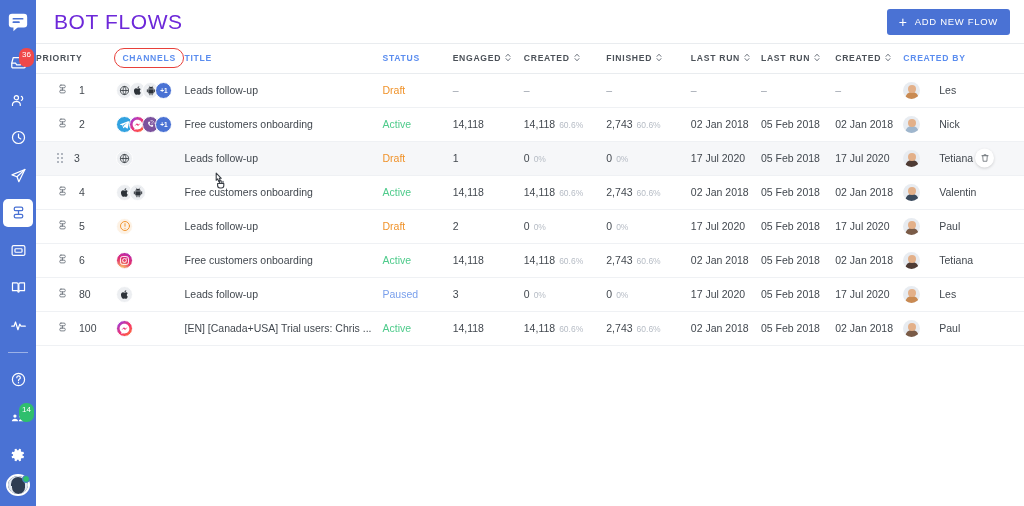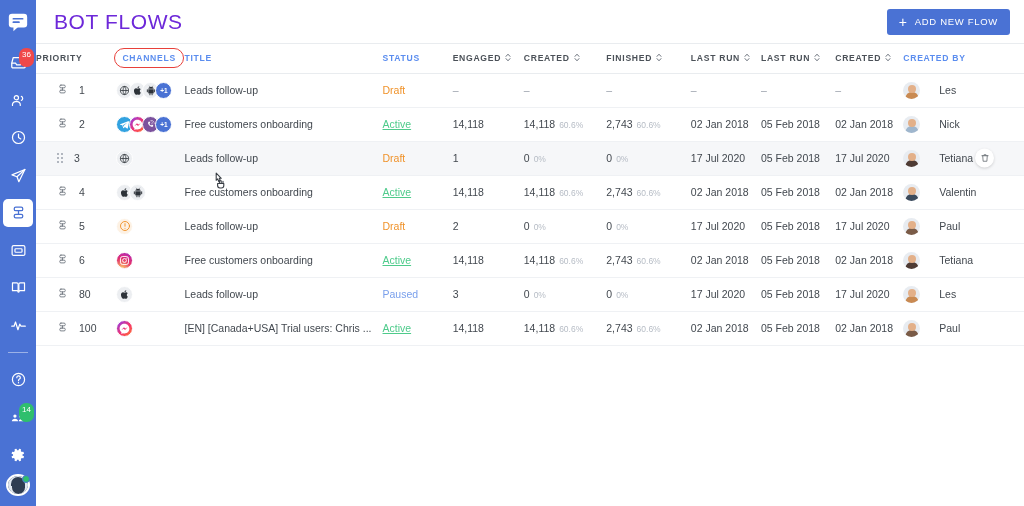--- a/index.html
+++ b/index.html
@@ -135,21 +135,21 @@
   .ch-tg   { background: #32a2e0; }
   .ch-msg  { background: linear-gradient(135deg,#8a3ef0 0%,#f5346c 55%,#ff7a2f 100%); }
   .ch-viber{ background: #7b519d; }
   .ch-ig   { background: radial-gradient(circle at 30% 108%, #fdc468 5%, #e1306c 55%, #c32aa3 80%, #7232bd 100%); }
 
   
   .title-cell { color: #42484f; overflow: hidden; text-overflow: ellipsis; }
 
   
   .st-draft  { color: #f0932b; }
-  .st-active { color: #4ecb8b; text-decoration: underline; }
+  .st-active { color: #4ecb8b; }
   .st-paused { color: #7aa0ec; margin-top: 22px; }
 
   
   .pct { color: #b6bcc5; font-size: 8.5px; margin-left: 4px; }
   .dash { color: #9aa1ab; }
 
   
   .by { display: flex; align-items: center; gap: 19px; position: relative; }
   .av { width: 17px; height: 17px; border-radius: 50%; overflow: hidden; position: relative; flex:0 0 auto; }
   .av .bg { position:absolute; inset:0; }

